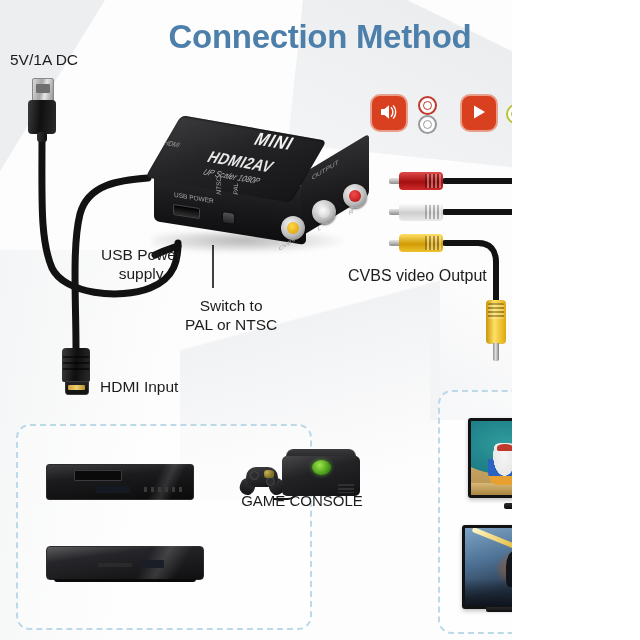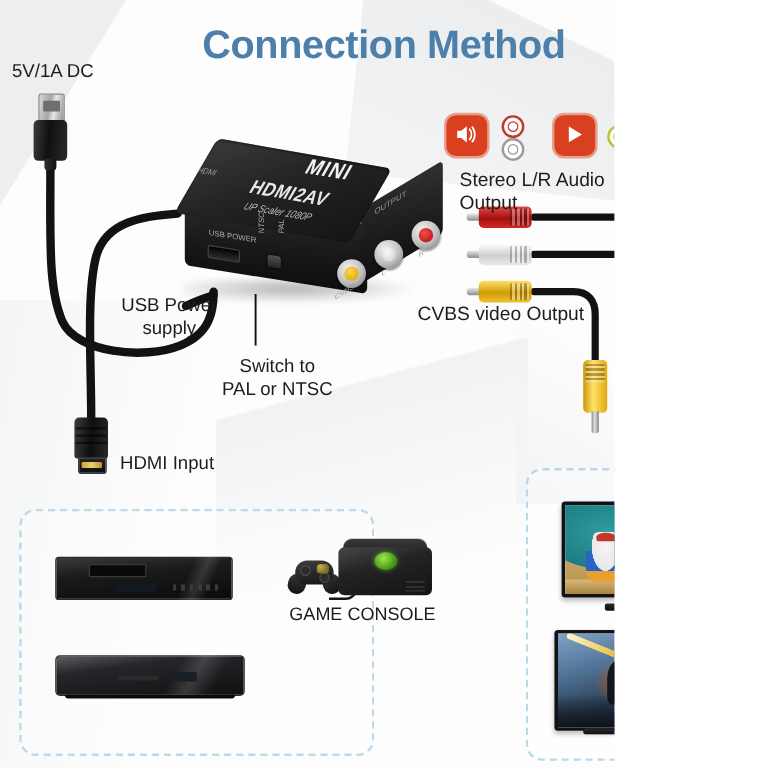--- a/index.html
+++ b/index.html
@@ -382,22 +382,21 @@
     <span class="ring" id="ring-r"></span>
     <span class="ring" id="ring-g"></span>
     <span class="sq-icon" id="ic-play">
       <svg width="22" height="22" viewBox="0 0 22 22">
         <path d="M7 4.5l11 6.5-11 6.5z" fill="#fff"></path>
       </svg>
     </span>
     <span class="ring" id="ring-y"></span>
   </div>
 
-  <div class="lbl big" style="left:383px;top:141px;">Stereo L/R Audio Output</div>
-  <div class="lbl big" style="left:348px;top:253px;">CVBS video Output</div>
+  <div class="lbl big" style="left:348px;top:266px;">CVBS video Output</div>
 
   <div class="lbl" style="left:101px;top:245px;text-align:center;">USB Power
 supply</div>
   <div class="lbl" style="left:185px;top:296px;text-align:center;">Switch to
 PAL or NTSC</div>
 
   <div class="rca" id="rca-y" style="left:486px;top:300px;">
     <div class="barrel"></div>
     <div class="ribs"></div>
     <div class="pin"></div>
@@ -431,21 +430,21 @@
     <div class="stick s2"></div>
     <div class="abxy"></div>
     <div class="cord"></div>
   </div>
   <div id="console">
     <div class="ctop"></div>
     <div class="cbody"></div>
     <div class="jewel"></div>
     <div class="vent"></div>
   </div>
-  <div class="cap" style="left:222px;top:504px;width:160px;">GAME CONSOLE</div>
+  <div class="cap" style="left:222px;top:492px;width:160px;">GAME CONSOLE</div>
 
   <div id="bdp">
     <div class="face"></div>
     <div class="sheen"></div>
     <div class="tray"></div>
     <div class="disp"></div>
     <div class="foot"></div>
   </div>
 
   <div class="dbox" id="box-displays"></div>

